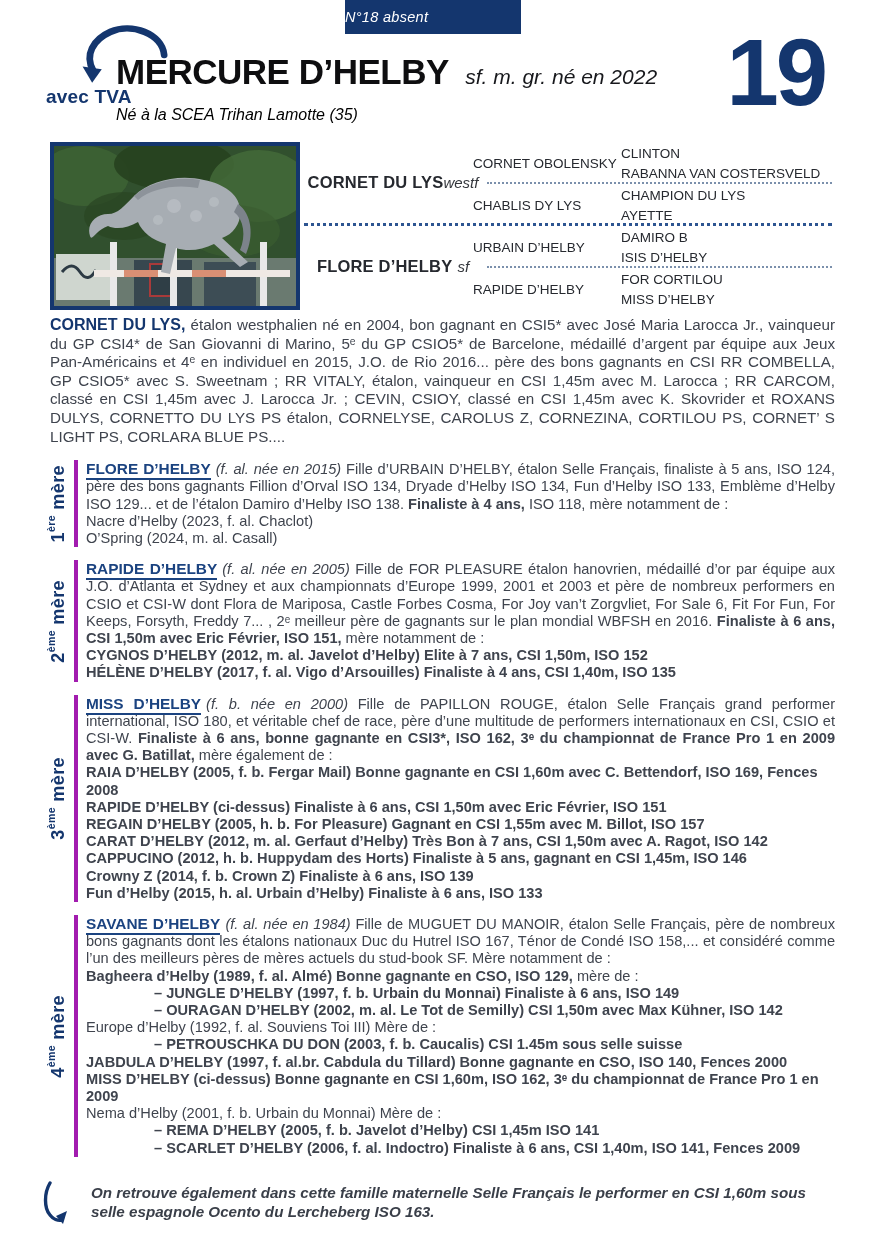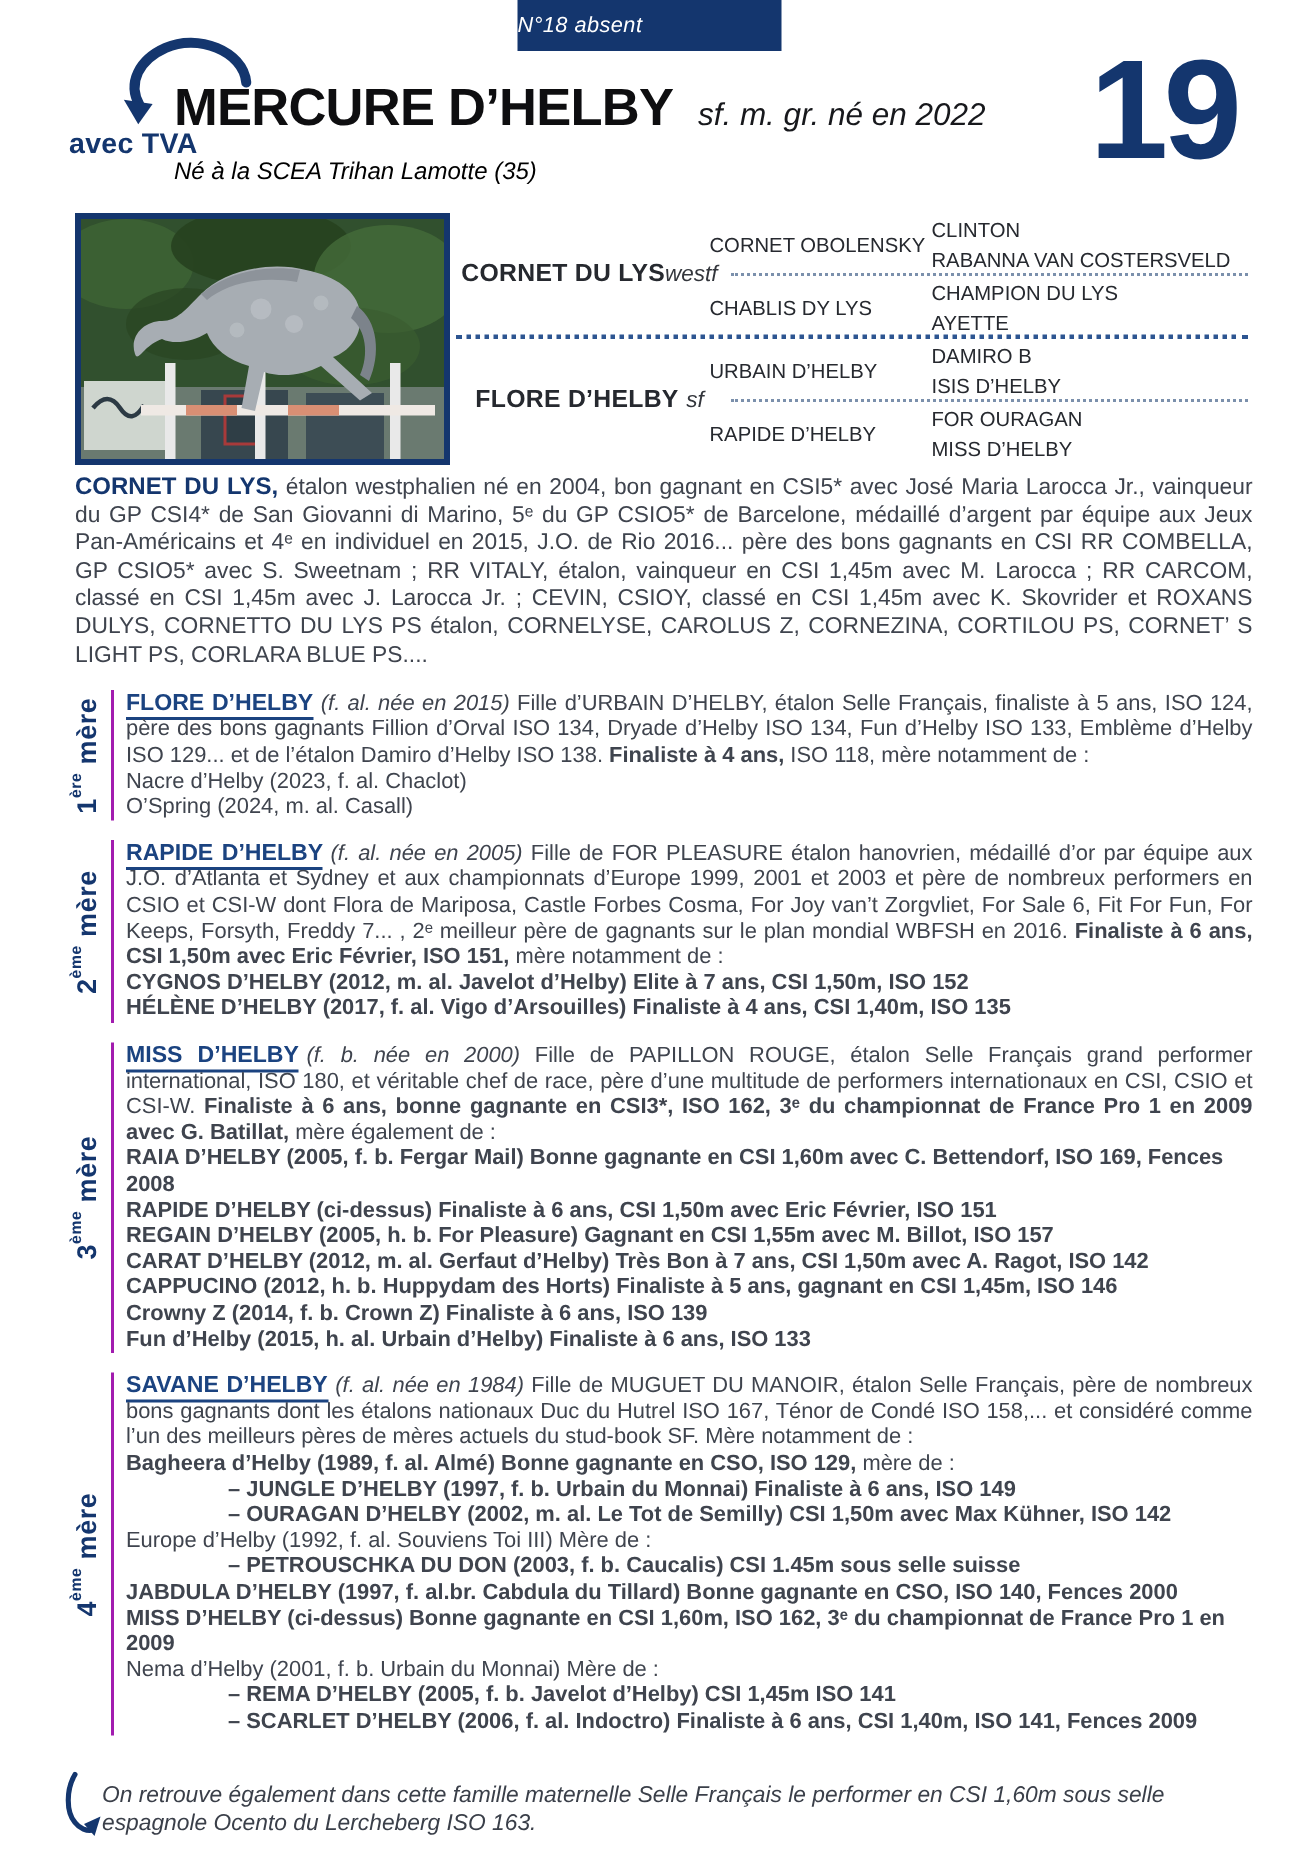--- a/index.html
+++ b/index.html
@@ -46,30 +46,30 @@
   .sire-paragraph{margin:0 0 0 10px;width:785px;text-align:justify;
                   font-size:15.2px;line-height:18.6px;color:#3f444e;}
   .sire-lead{font-weight:bold;color:#14366e;font-size:16px;}
 
   #sections{margin-top:14px;display:flex;flex-direction:column;gap:13px;}
   .mare-section{display:flex;align-items:stretch;}
   .mare-label-col{width:34px;display:flex;align-items:center;justify-content:center;flex:none;}
   .mare-label-rot{writing-mode:vertical-rl;transform:rotate(180deg);white-space:nowrap;
                   font-weight:bold;color:#14366e;font-size:18px;letter-spacing:.4px;}
   .mare-label-rot .ml-sup{font-size:10.5px;vertical-align:super;}
-  .mare-body{flex:1;border-left:2px solid #a21caf;padding-left:8px;}
+  .mare-body{flex:1;border-left:4px solid #a21caf;padding-left:8px;}
   .mare-intro{margin:0;text-align:justify;font-size:14.6px;line-height:17.2px;color:#3f444e;}
   .mare-heading{font-weight:bold;color:#1b4380;border-bottom:2px solid #1b4380;
                 font-size:15.4px;padding-bottom:1px;margin-right:5px;}
   .mare-lines p{margin:0;font-size:14.6px;line-height:17.2px;color:#3f444e;}
   .mare-lines p.indent{padding-left:68px;}
   .r-i{font-style:italic;}
   .r-b{font-weight:bold;}
 
-  .footnote{margin-top:22px;display:flex;gap:0;align-items:flex-end;margin-left:2px;}
+  .footnote{margin-top:22px;display:flex;gap:23px;align-items:center;margin-left:2px;font-weight:bold;}
   .fn-icon{flex:none;margin-top:2px;}
   .fn-text{font-style:italic;font-size:15.2px;line-height:19px;color:#3a3f49;width:752px;}
 </style>
 </head>
 <body>
 
 <div class="page">
 
   <div class="banner">
     <span>N°18 absent</span>
@@ -150,21 +150,21 @@
         <div class="prow">
           <div class="g2">URBAIN D’HELBY</div>
           <div class="g3">
             <div class="g3n">DAMIRO B</div>
             <div class="g3n">ISIS D’HELBY</div>
           </div>
         </div>
         <div class="prow">
           <div class="g2">RAPIDE D’HELBY</div>
           <div class="g3">
-            <div class="g3n">FOR OURAGAN</div>
+            <div class="g3n">FOR CORTILOU</div>
             <div class="g3n">MISS D’HELBY</div>
           </div>
         </div>
       </div>
 
     <div class="sep l1"></div>
     <div class="sep bold"></div>
     <div class="sep l2"></div>
   </div>
 

